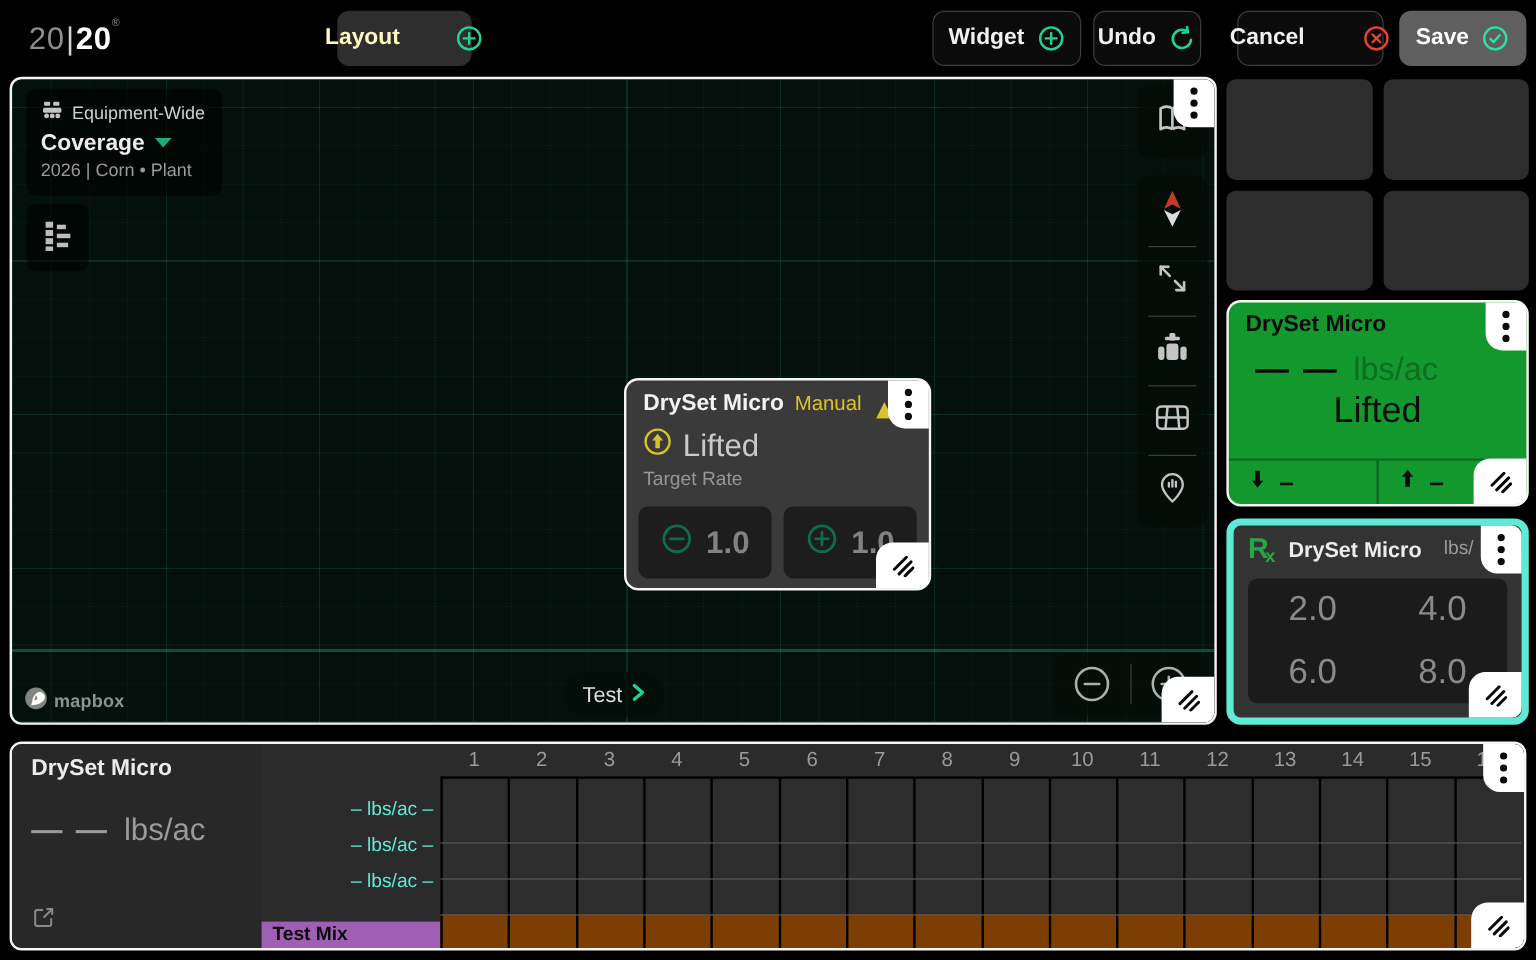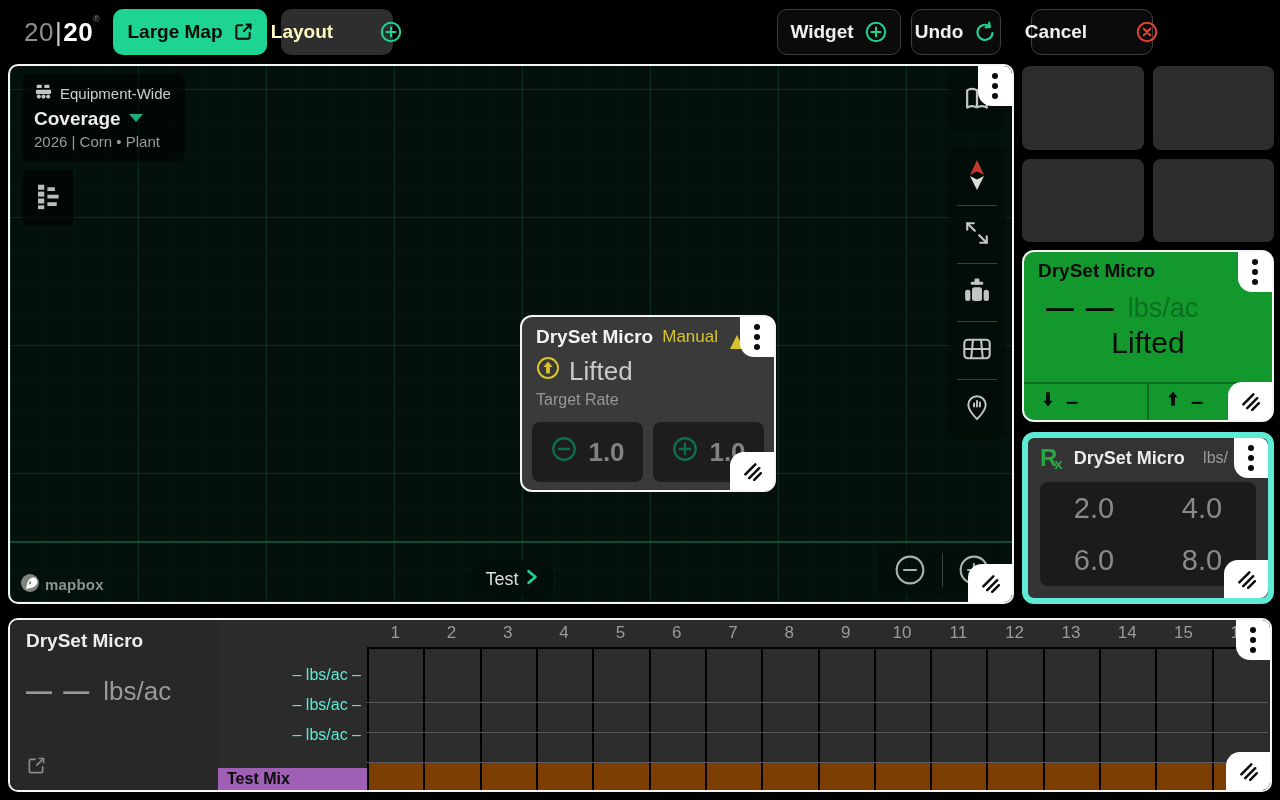--- a/index.html
+++ b/index.html
@@ -145,30 +145,20 @@
 <body>
 
 <div class="topbar">
   <div class="logo">
     <span class="l">20</span>
     <span class="bar">|</span>
     <span class="r">20</span>
     <span class="tm">®</span>
   </div>
 
-  <button class="btn btn-largemap">
-    <span>Large Map</span>
-    <span>
-      <svg width="20" height="20" viewBox="0 0 24 24" fill="none" stroke="#0a0a0a" stroke-width="2.4" stroke-linecap="round" stroke-linejoin="round">
-          <path d="M20 13v5a2 2 0 0 1-2 2H6a2 2 0 0 1-2-2V6a2 2 0 0 1 2-2h5"></path>
-          <path d="M13 11 21 3"></path>
-          <path d="M16 3h5v5"></path>
-        </svg>
-    </span>
-  </button>
 
   <button class="btn btn-layout">
     <span>Layout</span>
     <span>
       <svg width="24" height="24" viewBox="0 0 24 24" fill="none" stroke="#1ed492" stroke-width="2" stroke-linecap="round">
           <circle cx="12" cy="12" r="9.2"></circle>
           <path d="M12 7.5v9M7.5 12h9"></path>
         </svg>
     </span>
   </button>
@@ -196,20 +186,29 @@
   <button class="btn btn-outline btn-cancel">
     <span>Cancel</span>
     <span>
       <svg width="24" height="24" viewBox="0 0 24 24" fill="none" stroke="#e8432e" stroke-width="2" stroke-linecap="round">
           <circle cx="12" cy="12" r="9.2"></circle>
           <path d="M8.8 8.8l6.4 6.4M15.2 8.8l-6.4 6.4"></path>
         </svg>
     </span>
   </button>
 
+  <button class="btn btn-save">
+    <span>Save</span>
+    <span>
+      <svg width="24" height="24" viewBox="0 0 24 24" fill="none" stroke="#2be0a0" stroke-width="2" stroke-linecap="round" stroke-linejoin="round">
+          <circle cx="12" cy="12" r="9.2"></circle>
+          <path d="M8 12.4l2.7 2.7 5-5.8"></path>
+        </svg>
+    </span>
+  </button>
 </div>
 
 <div class="map">
 
   <div class="overlay-card">
     <div class="ow-row1">
       <span>
         <svg width="19" height="17" viewBox="0 0 22 20" fill="#c4c4c4">
             <rect x="3" y="2" width="6" height="4" rx="1"></rect>
             <rect x="12" y="2" width="6" height="4" rx="1"></rect>

